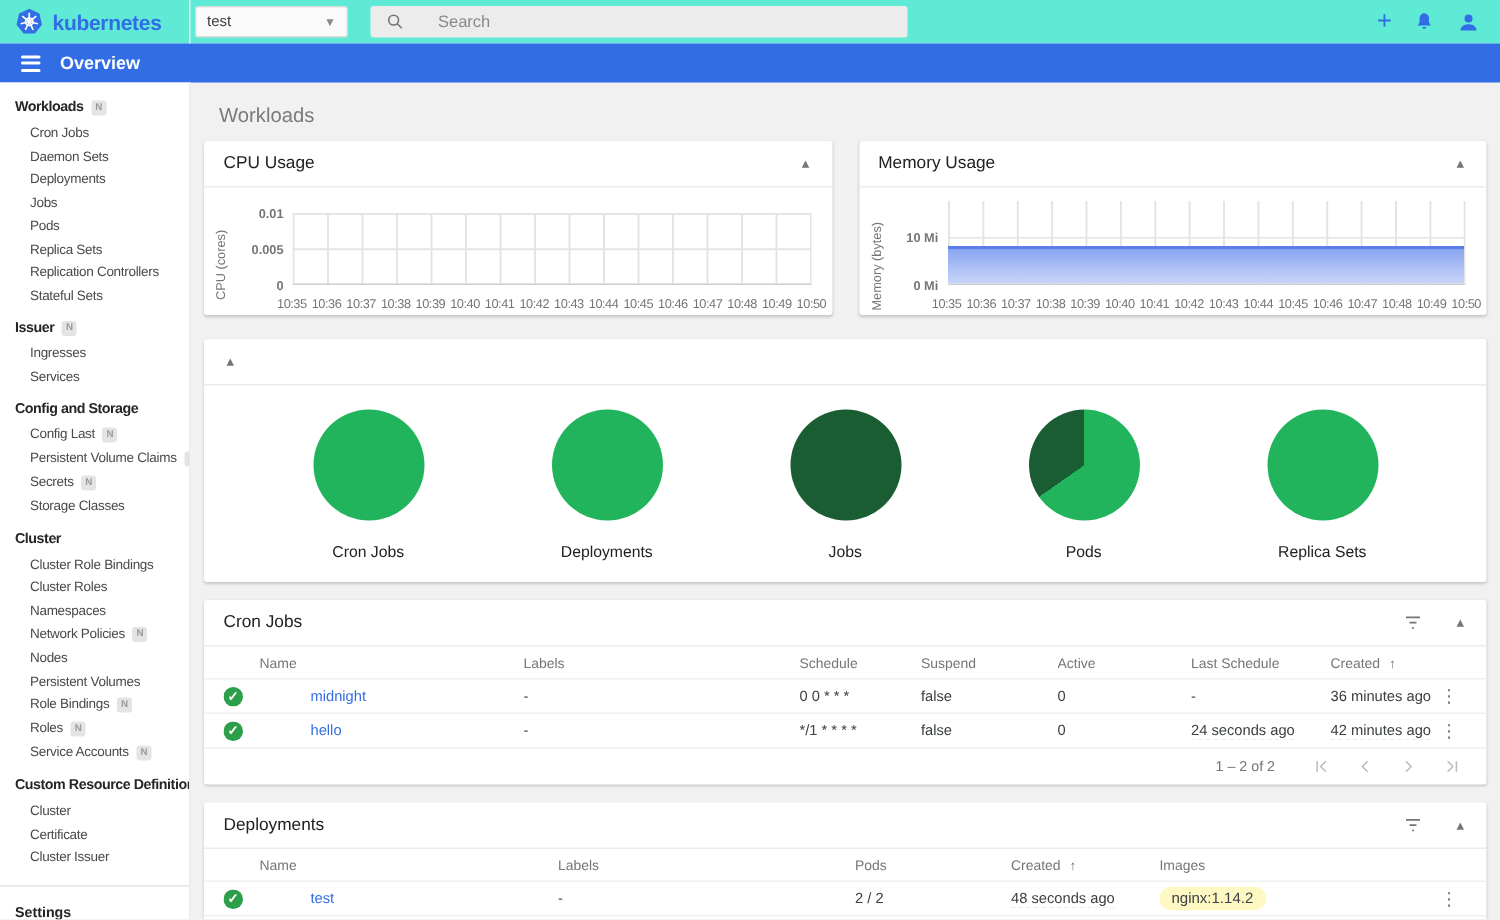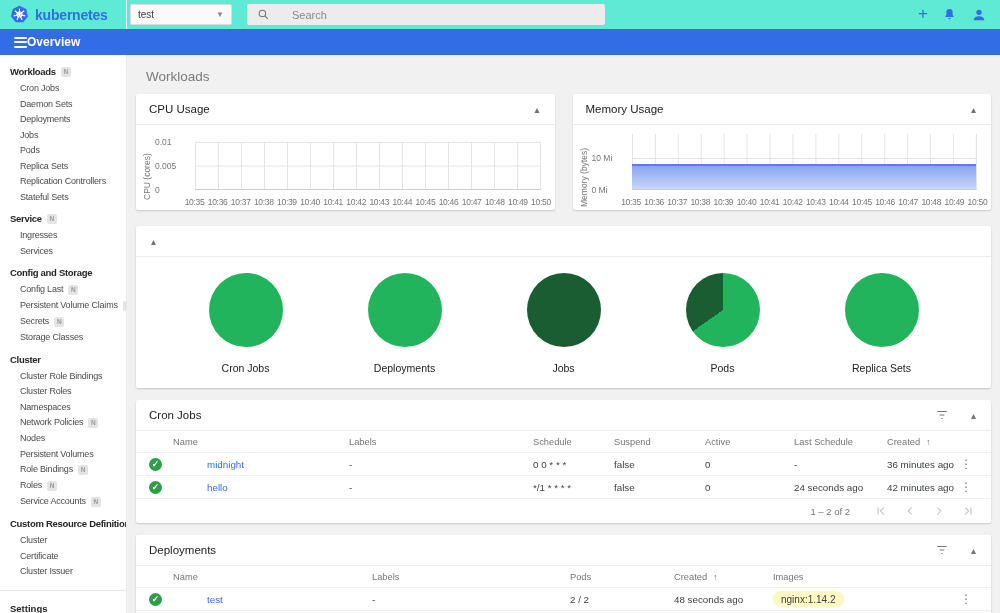--- a/index.html
+++ b/index.html
@@ -18,21 +18,21 @@
         display:flex;align-items:center;gap:20px;padding:0 10px;}
   .search-bar svg{flex:none;}
   .search-bar input{border:none;background:transparent;outline:none;font-size:11px;color:#3c4043;
         width:100%;font-family:inherit;}
   .search-bar input::placeholder{color:#8a8a8a;}
   .header-spacer{flex:1;}
   .header-icons{display:flex;align-items:center;gap:14px;padding-right:13px;}
   .plus-icon{color:#326de6;font-size:17px;line-height:1;cursor:pointer;margin-top:-2px;}
   .header-icons svg{cursor:pointer;}
   
-  .toolbar{height:26px;background:#326de6;display:flex;align-items:center;padding-left:14px;}
+  .toolbar{height:26px;background:#326de6;display:flex;align-items:center;gap:13px;padding-left:14px;}
   .hamburger{display:flex;flex-direction:column;gap:2.5px;cursor:pointer;}
   .hamburger i{width:13px;height:2px;background:#fff;border-radius:1px;}
   .toolbar-title{font-size:12px;font-weight:bold;color:#fff;}
   
   .layout{display:flex;height:558px;}
   .sidebar{width:127px;background:#fff;box-sizing:border-box;padding-top:3px;overflow:hidden;
         border-right:1px solid #e9e9e9;flex:none;}
   .nav-entry{display:flex;align-items:center;cursor:pointer;white-space:nowrap;}
   .nav-entry.section{padding:8px 0 4px 10px;font-size:9.5px;font-weight:bold;color:#252525;letter-spacing:-0.3px;}
   .nav-entry.item{padding:3px 0 3px 20px;font-size:9px;color:#4a4a4a;letter-spacing:-0.2px;line-height:9.5px;}
@@ -58,21 +58,21 @@
   .plot.cpu{top:12px;bottom:18px;
         background-image:linear-gradient(to right,#e4e4e4 1px,transparent 1px),
                          linear-gradient(to bottom,#e4e4e4 1px,transparent 1px);
         background-size:calc(100%/15) 100%,100% 50%;}
   .plot.mem{top:4px;bottom:18px;
         background-image:linear-gradient(to right,#e4e4e4 1px,transparent 1px);
         background-size:calc(100%/15) 100%;}
   .mem-grid{position:absolute;left:0;right:0;top:44%;border-top:1px solid #e4e4e4;}
   .mem-area{position:absolute;left:0;right:0;bottom:0;height:42%;
         background:linear-gradient(to bottom,#8aa5f1,#c9d5f8);border-top:2px solid #5b7de9;}
-  .ytick{position:absolute;width:34px;text-align:left;font-size:8.5px;color:#757575;left:0;}
+  .ytick{position:absolute;width:34px;text-align:right;font-size:8.5px;color:#757575;left:0;font-weight:bold;}
   .cpu-t0{top:7px}.cpu-t1{top:31px}.cpu-t2{top:55px}
   .mem-t0{top:23px}.mem-t1{top:55px}
   .x-labels{position:absolute;left:28px;right:-6px;bottom:1px;display:flex;justify-content:space-between;}
   .x-tick{width:24px;text-align:center;font-size:8.5px;color:#757575;letter-spacing:-0.3px;}
   
   .status-card{margin-bottom:12px;}
   .status-body{display:flex;justify-content:space-around;padding:16px 30px 14px;}
   .pie-wrap{text-align:center;}
   .pie{width:74px;height:74px;border-radius:50%;margin:0 auto;}
   .pie-label{font-size:10.5px;color:#212121;margin-top:15px;}
@@ -193,21 +193,21 @@
         <span>Replication Controllers</span>
 
       </div>
 
       <div class="nav-entry item">
         <span>Stateful Sets</span>
 
       </div>
 
       <div class="nav-entry section">
-        <span>Service</span>
+        <span>Issuer</span>
         <span class="nav-badge">N</span>
       </div>
 
       <div class="nav-entry item">
         <span>Ingresses</span>
 
       </div>
 
       <div class="nav-entry item">
         <span>Services</span>

